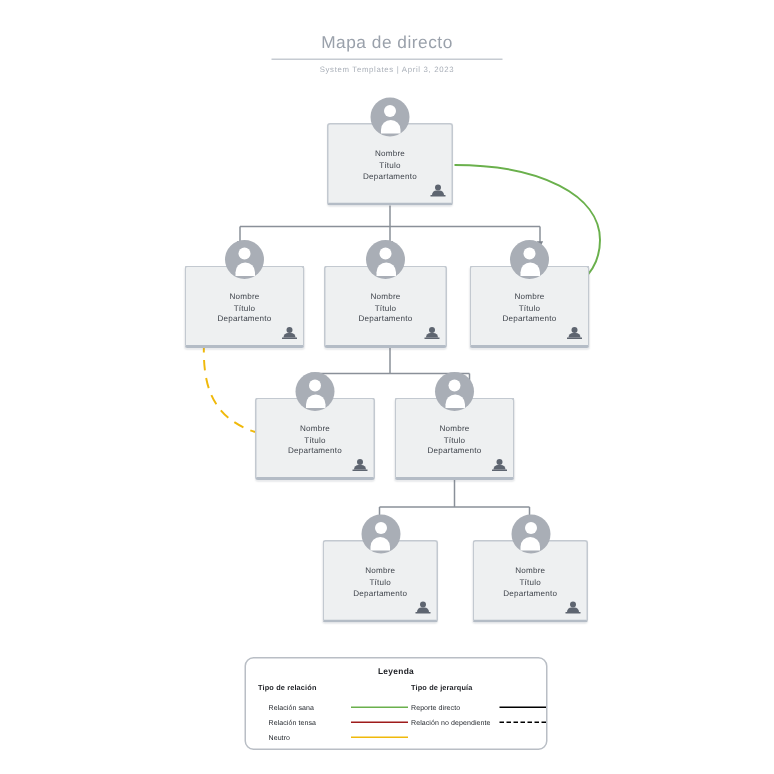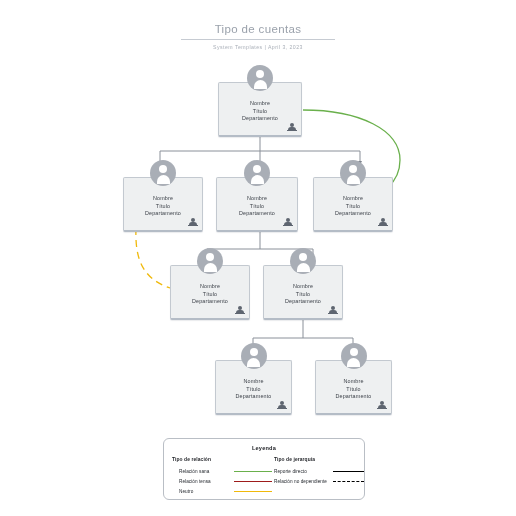--- a/index.html
+++ b/index.html
@@ -213,21 +213,21 @@
     border-top-width: 1.4px;
   }
   .swatch.thick { border-top-width: 1.6px; }
 </style>
 </head>
 <body>
 
 <div id="page">
 
   <div id="header">
-    <div id="doc-title">Tipo de cuentas</div>
+    <div id="doc-title">Mapa de directo</div>
     <div id="title-rule"></div>
     <div id="doc-subtitle">System Templates  |  April 3, 2023</div>
   </div>
 
   <div id="canvas">
 
     <svg id="edges" viewBox="0 0 516 516" width="516" height="516">
       <defs>
         <marker id="arrow" markerWidth="5" markerHeight="5" refX="2.2" refY="2.5" orient="auto" markerUnits="strokeWidth">
           <path d="M0,0.4 L4.2,2.5 L0,4.6 z" fill="#7d838c"></path>

